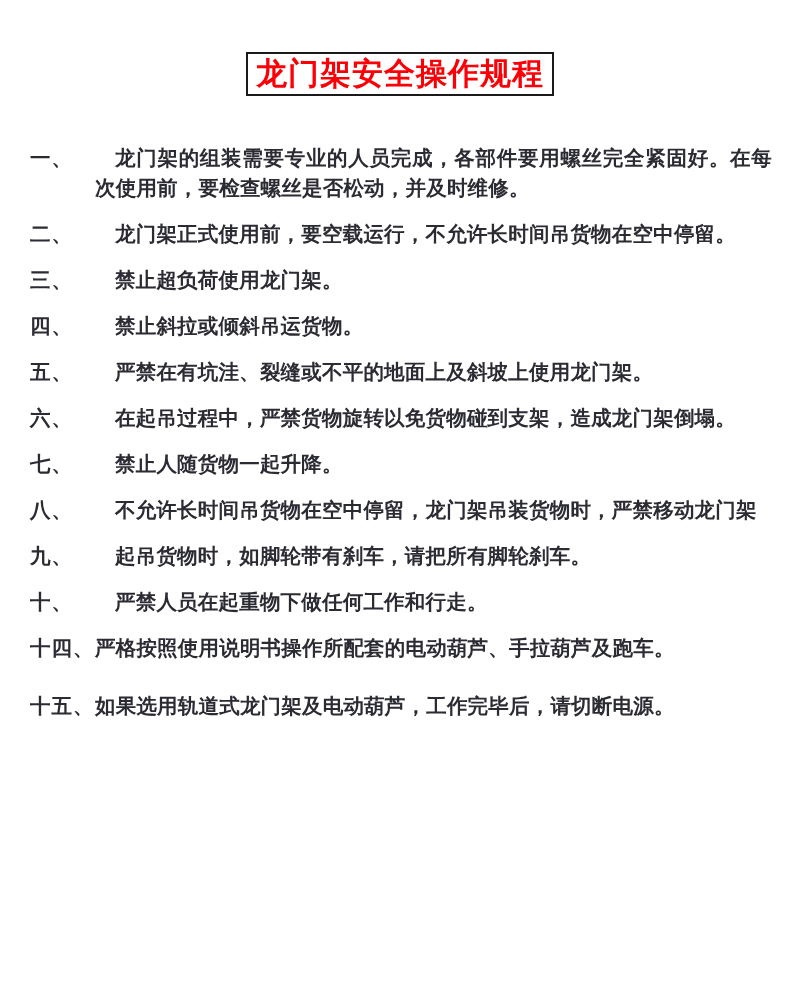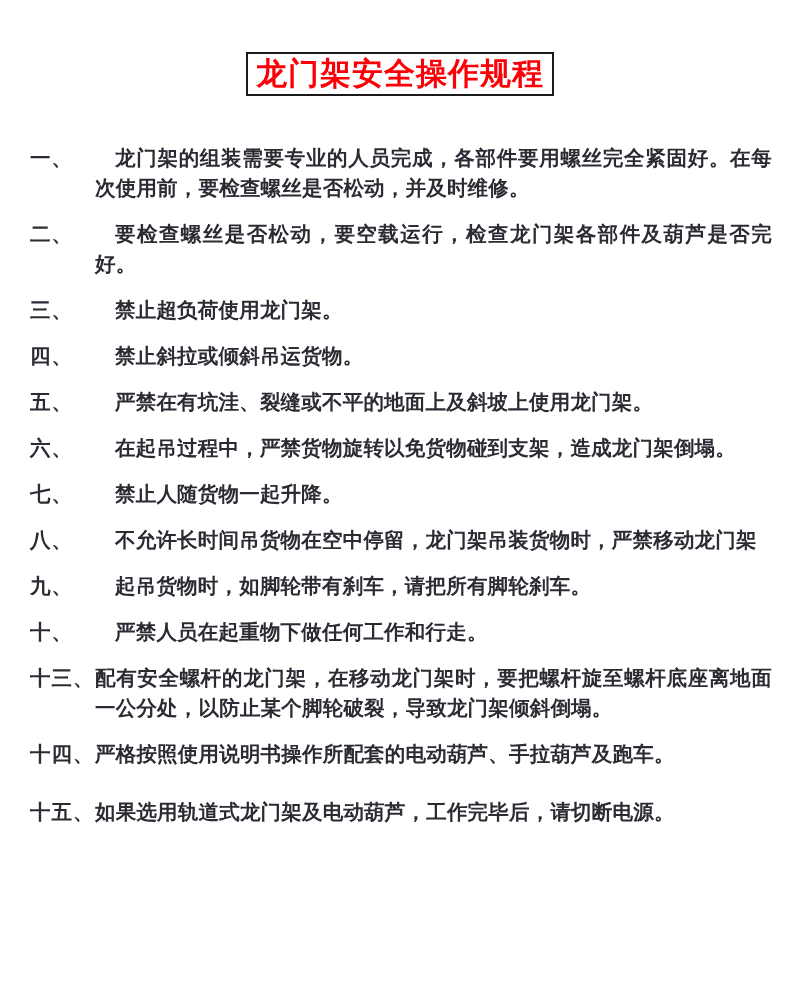--- a/index.html
+++ b/index.html
@@ -105,21 +105,21 @@
 
   <div class="clause-list">
 
     <div class="clause gap-md">
       <span class="clause-num">一、</span>
       <span class="clause-body lead-indent">龙门架的组装需要专业的人员完成，各部件要用螺丝完全紧固好。在每次使用前，要检查螺丝是否松动，并及时维修。</span>
     </div>
 
     <div class="clause gap-md">
       <span class="clause-num">二、</span>
-      <span class="clause-body lead-indent">要检查螺丝是否松动，要空载运行，检查龙门架各部件及葫芦是否完好。</span>
+      <span class="clause-body lead-indent">龙门架正式使用前，要空载运行，不允许长时间吊货物在空中停留。</span>
     </div>
 
     <div class="clause gap-md">
       <span class="clause-num">三、</span>
       <span class="clause-body lead-indent">禁止超负荷使用龙门架。</span>
     </div>
 
     <div class="clause gap-md">
       <span class="clause-num">四、</span>
       <span class="clause-body lead-indent">禁止斜拉或倾斜吊运货物。</span>
@@ -150,24 +150,20 @@
       <span class="clause-body lead-indent">起吊货物时，如脚轮带有刹车，请把所有脚轮刹车。</span>
     </div>
 
     <div class="clause gap-md">
       <span class="clause-num">十、</span>
       <span class="clause-body lead-indent">严禁人员在起重物下做任何工作和行走。</span>
     </div>
 
 
 
-    <div class="clause gap-md">
-      <span class="clause-num">十三、</span>
-      <span class="clause-body">配有安全螺杆的龙门架，在移动龙门架时，要把螺杆旋至螺杆底座离地面一公分处，以防止某个脚轮破裂，导致龙门架倾斜倒塌。</span>
-    </div>
 
     <div class="clause gap-lg">
       <span class="clause-num">十四、</span>
       <span class="clause-body">严格按照使用说明书操作所配套的电动葫芦、手拉葫芦及跑车。</span>
     </div>
 
     <div class="clause">
       <span class="clause-num">十五、</span>
       <span class="clause-body">如果选用轨道式龙门架及电动葫芦，工作完毕后，请切断电源。</span>
     </div>

